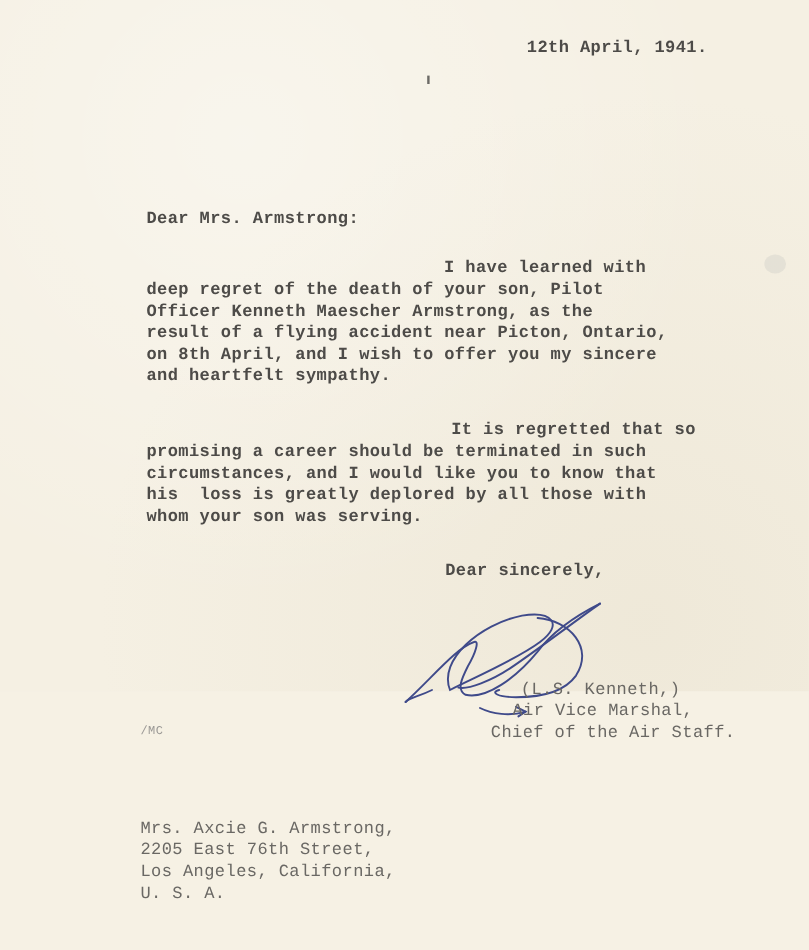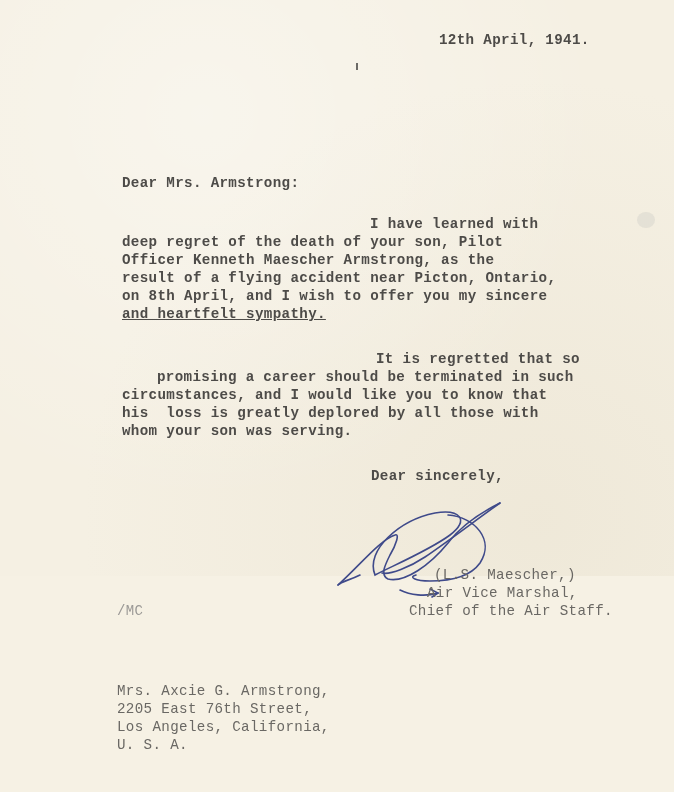--- a/index.html
+++ b/index.html
@@ -20,21 +20,21 @@
   .line {
     position: absolute;
     font-size: 14.2px;
     letter-spacing: 0.35px;
     white-space: pre;
     line-height: 18px;
     font-weight: bold;
     color: #4d4b48;
   }
   .light { color: #6a6864; font-weight: normal; }
-  .faint { color: #9a9895; font-weight: normal; font-size: 14px; }
+  .faint { color: #9a9895; font-weight: normal; font-size: 10px; }
   .mark {
     position: absolute; left: 356px; top: 63px; width: 2px; height: 7px; background: #6c6a66;
   }
   .smudge {
     position: absolute; left: 637px; top: 212px; width: 18px; height: 16px;
     border-radius: 50%; background: rgba(200,200,195,0.35);
   }
   svg.sig { position: absolute; left: 330px; top: 495px; }
 </style>
 </head>
@@ -48,47 +48,47 @@
   <div class="line" style="left:439px; top:31px;">12th April, 1941.</div>
 
   <div class="line" style="left:122px; top:174px;">Dear Mrs. Armstrong:</div>
 
   <div>
     <div class="line" style="left:370px; top:215px;">I have learned with</div>
     <div class="line" style="left:122px; top:233px;">deep regret of the death of your son, Pilot</div>
     <div class="line" style="left:122px; top:251px;">Officer Kenneth Maescher Armstrong, as the</div>
     <div class="line" style="left:122px; top:269px;">result of a flying accident near Picton, Ontario,</div>
     <div class="line" style="left:122px; top:287px;">on 8th April, and I wish to offer you my sincere</div>
-    <div class="line" style="left:122px; top:305px;text-decoration:underline;">and heartfelt sympathy.</div>
+    <div class="line" style="left:122px; top:305px;">and heartfelt sympathy.</div>
   </div>
 
   <div>
     <div class="line" style="left:376px; top:350px;text-align:center;">It is regretted that so</div>
-    <div class="line" style="left:122px; top:368px;margin-left:35px;">promising a career should be terminated in such</div>
+    <div class="line" style="left:122px; top:368px;">promising a career should be terminated in such</div>
     <div class="line" style="left:122px; top:386px;">circumstances, and I would like you to know that</div>
     <div class="line" style="left:122px; top:404px;">his  loss is greatly deplored by all those with</div>
     <div class="line" style="left:122px; top:422px;">whom your son was serving.</div>
   </div>
 
   <div class="line" style="left:371px; top:467px;">Dear sincerely,</div>
 
   <svg class="sig" width="180" height="110" viewBox="0 0 180 110">
     <g fill="none" stroke="#3f4a8a" stroke-width="1.6" stroke-linecap="round">
       <path d="M8,90 C30,70 50,45 65,40 C70,38 66,50 60,60 C55,70 50,80 58,84 C75,88 100,70 118,48 C130,32 150,18 170,8"></path>
       <path d="M170,8 C150,22 120,45 95,62 C80,72 60,80 52,78"></path>
       <path d="M45,80 C35,55 70,25 105,18 C130,14 140,25 120,40 C100,55 60,72 45,80 Z"></path>
       <path d="M118,20 C145,22 165,45 150,68 C140,82 120,86 100,86 C85,86 78,82 86,80"></path>
       <path d="M8,90 C12,86 18,86 30,80"></path>
       <path d="M70,95 C80,100 95,102 108,98"></path>
       <path d="M100,94 L108,98 L102,102"></path>
     </g>
   </svg>
 
   <div>
-    <div class="line light" style="left:434px; top:566px;">(L.S. Maescher,)</div>
+    <div class="line light" style="left:434px; top:566px;">(L.S. Kenneth,)</div>
     <div class="line light" style="left:427px; top:584px;">Air Vice Marshal,</div>
     <div class="line light" style="left:409px; top:602px;">Chief of the Air Staff.</div>
   </div>
 
   <div class="line faint" style="left:117px; top:602px;">/MC</div>
 
   <div>
     <div class="line light" style="left:117px; top:682px;">Mrs. Axcie G. Armstrong,</div>
     <div class="line light" style="left:117px; top:700px;">2205 East 76th Street,</div>
     <div class="line light" style="left:117px; top:718px;text-align:center;">Los Angeles, California,</div>

